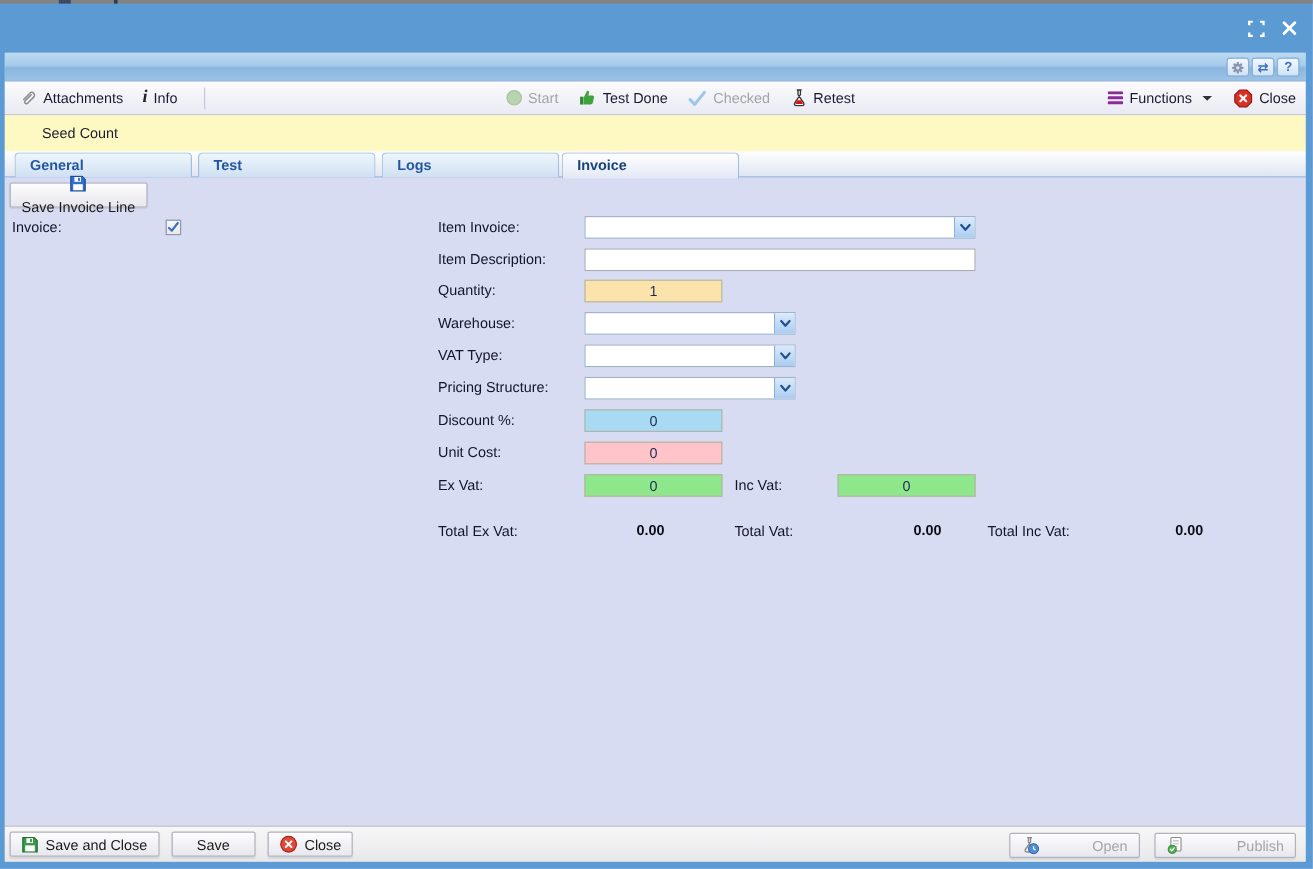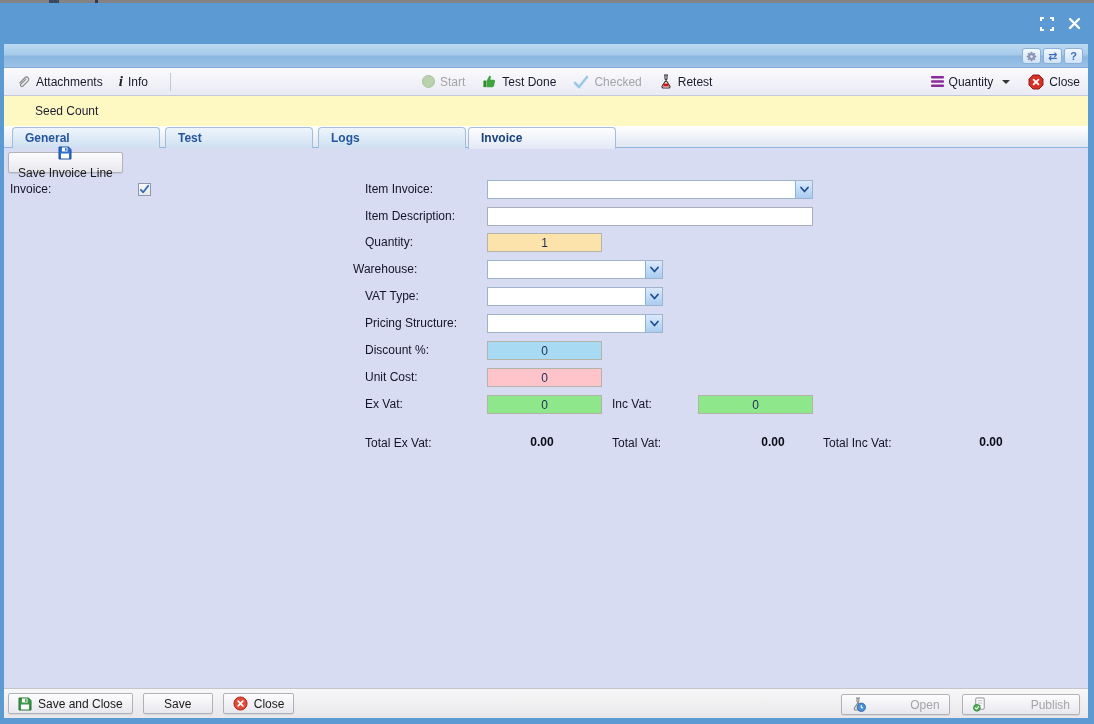--- a/index.html
+++ b/index.html
@@ -225,21 +225,21 @@
       <div class="tb-item">
         <span>
           <svg width="13" height="11" viewBox="0 0 13 11">
               <g fill="#8a2a9a">
             <rect x="0" y="0" width="13" height="2.6" rx="1"></rect>
                 <rect x="0" y="4.2" width="13" height="2.6" rx="1"></rect>
                 <rect x="0" y="8.4" width="13" height="2.6" rx="1"></rect>
               </g>
             </svg>
         </span>
-        <span>Quantity</span>
+        <span>Functions</span>
         <span class="caret-down"></span>
       </div>
       <div class="tb-item">
         <span>
           <svg width="16" height="16" viewBox="0 0 16 16">
             <polygon points="5,1 11,1 15,5 15,11 11,15 5,15 1,11 1,5" fill="#d93025" stroke="#8f1d16" stroke-width="1"></polygon>
             <g stroke="#fff" stroke-width="1.8" stroke-linecap="round">
                 <line x1="5.6" y1="5.6" x2="10.4" y2="10.4"></line>
                 <line x1="10.4" y1="5.6" x2="5.6" y2="10.4"></line>
               </g>
@@ -280,21 +280,21 @@
       <span>
         <svg width="11" height="11" viewBox="0 0 12 12">
             <polyline points="2,6.5 4.6,9 10,2" stroke="#3a6fc0" stroke-width="2" fill="none" stroke-linecap="round" stroke-linejoin="round"></polyline>
           </svg>
       </span>
     </div>
 
     <div class="form-label" style="left:361px; top:32px;">Item Invoice:</div>
     <div class="form-label" style="left:361px; top:59px;">Item Description:</div>
     <div class="form-label" style="left:361px; top:85px;">Quantity:</div>
-    <div class="form-label" style="left:349px; top:112px;">Warehouse:</div>
+    <div class="form-label" style="left:361px; top:112px;">Warehouse:</div>
     <div class="form-label" style="left:361px; top:139px;">VAT Type:</div>
     <div class="form-label" style="left:361px; top:166px;text-align:center;">Pricing Structure:</div>
     <div class="form-label" style="left:361px; top:193px;">Discount %:</div>
     <div class="form-label" style="left:361px; top:220px;">Unit Cost:</div>
     <div class="form-label" style="left:361px; top:247px;">Ex Vat:</div>
     <div class="form-label" style="left:608px; top:247px;">Inc Vat:</div>
 
     <div class="combo" style="left:483px; top:32px; width:326px;">
       <div class="combo-value"></div>
       <div class="combo-btn">

